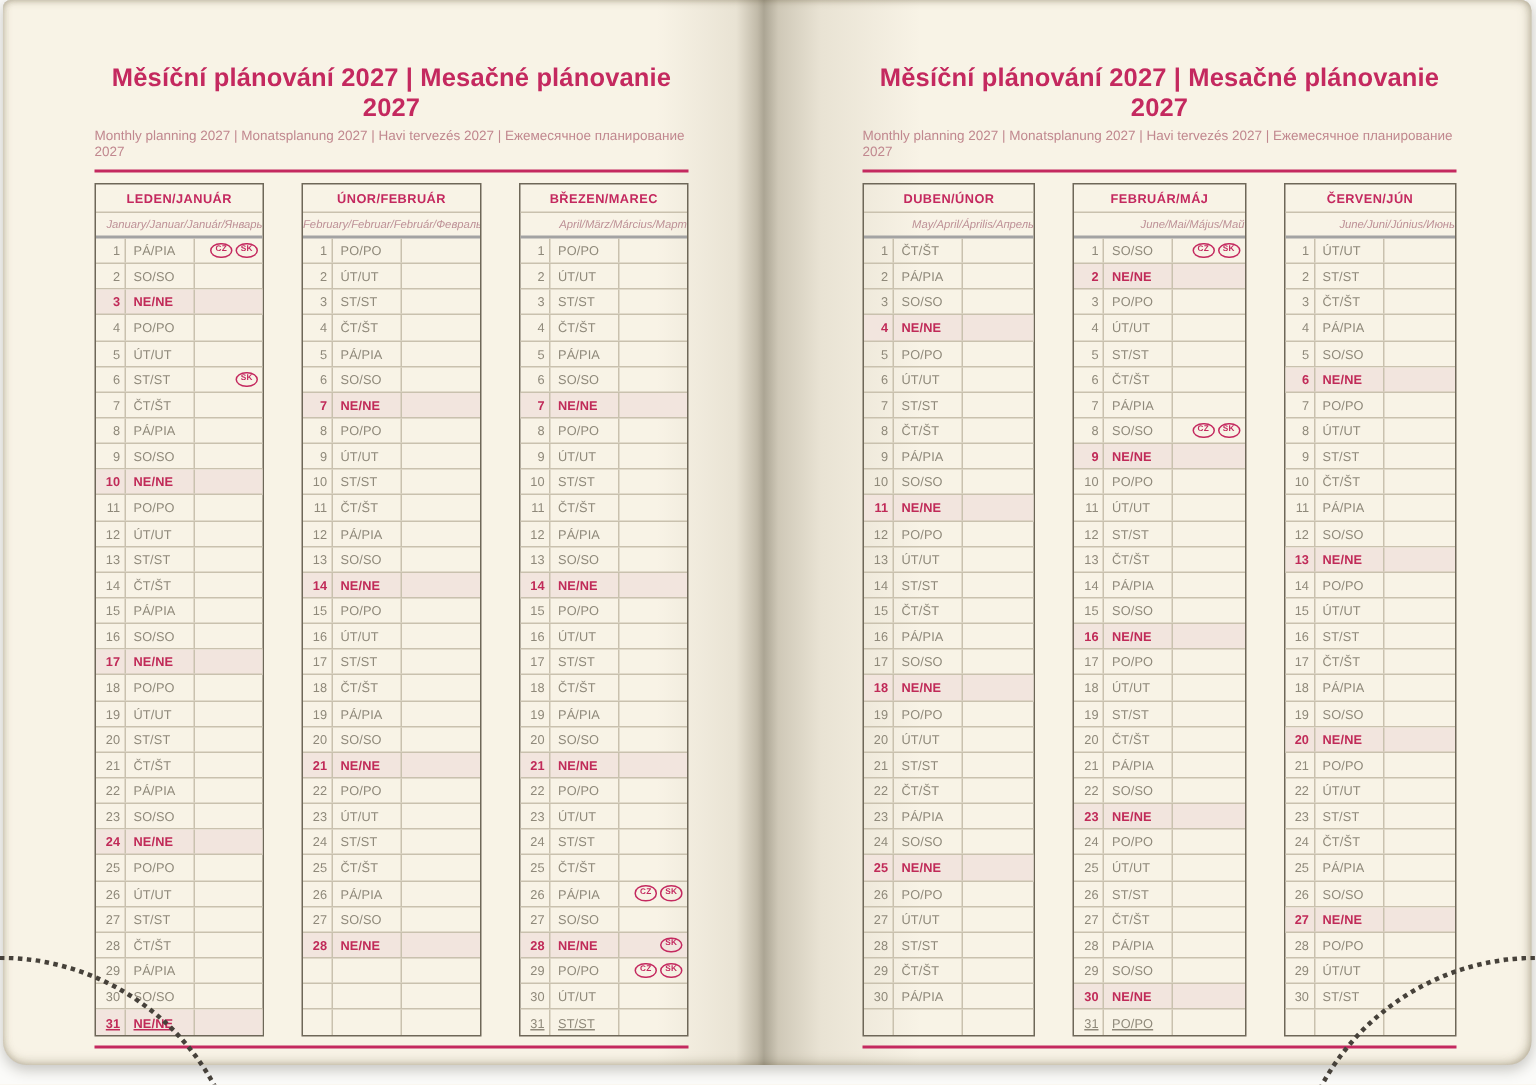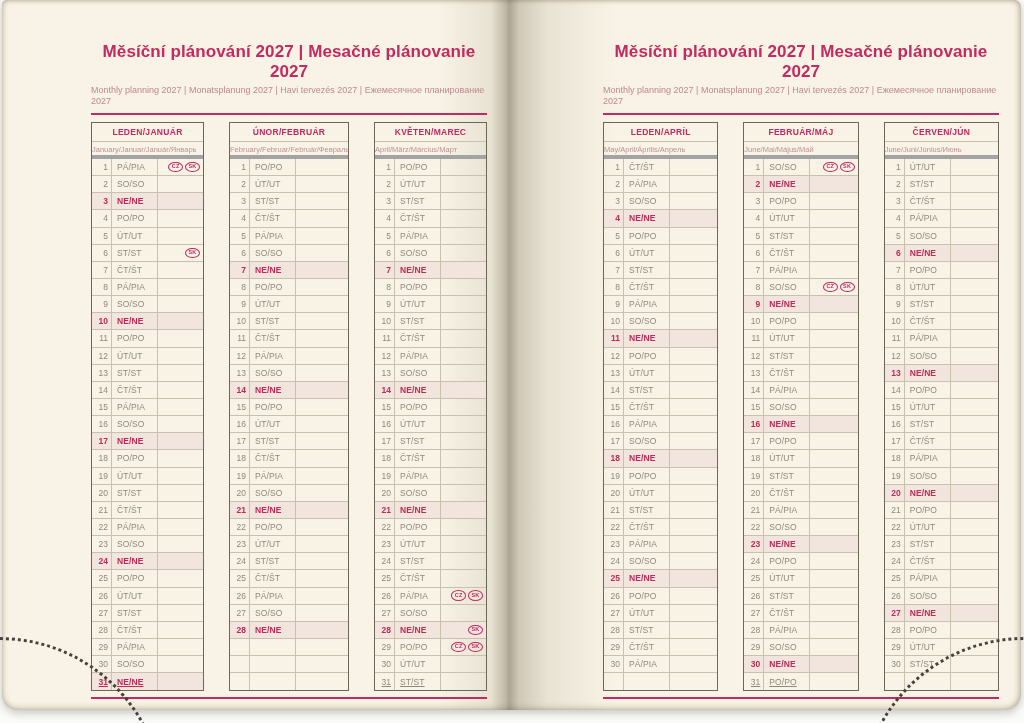--- a/index.html
+++ b/index.html
@@ -24,42 +24,42 @@
       rgba(88,80,58,.48) 40.5%,
       rgba(120,110,85,.32) 46%,
       rgba(140,128,100,.14) 62%,
       rgba(140,128,100,0) 100%);
   }
   .stitch{
     position:absolute;width:322px;height:322px;border:3px dotted #46413a;border-radius:50%;
   }
   .stitch.left{left:-164px;top:637px;}
   .stitch.right{right:-164px;top:637px;}
-  .page-content{position:absolute;top:42px;width:396px;margin-left:28px;}
+  .page-content{position:absolute;top:42px;width:396px;}
   .page-content.left{left:61px;}
   .page-content.right{left:573px;}
   .ptitle{
     text-align:center;font-size:17px;font-weight:bold;color:#c4295f;
     letter-spacing:.1px;line-height:20px;
   }
   .psub{
     font-size:9px;color:#c1888f;margin-top:3px;line-height:11px;
   }
   .rule{height:2px;background:#c4295f;margin-top:6px;}
   .tables{display:flex;gap:25px;margin-top:7px;}
   .mtable{
     width:120px;border:1px solid #6e6758;box-sizing:border-box;background:transparent;
   }
   .mhead{
     height:19px;line-height:19px;text-align:center;font-size:8.5px;font-weight:bold;
     color:#c4295f;border-bottom:1px solid #c9c1ae;letter-spacing:.3px;box-sizing:border-box;
   }
   .msub{
-    height:17px;line-height:16px;text-align:left;font-size:7.5px;color:#bd9096;
-    border-bottom:4px solid #a3a3a3;box-sizing:border-box;white-space:nowrap;overflow:hidden;
+    height:17px;line-height:16px;text-align:right;font-size:7.5px;color:#bd9096;
+    border-bottom:2px solid #a3a3a3;box-sizing:border-box;white-space:nowrap;overflow:hidden;font-style:italic;
   }
   .mrow{
     display:flex;height:17.15px;border-bottom:1px solid #c9c1ae;font-size:8.5px;
     color:#8f897a;box-sizing:border-box;align-items:stretch;
   }
   .mrow:last-child{border-bottom:none;text-decoration:underline;}
   .c-num{
     width:20px;border-right:1px solid #c9c1ae;box-sizing:border-box;
     display:flex;align-items:center;justify-content:flex-end;padding-right:3px;
   }
@@ -405,21 +405,21 @@
             <div class="c-day"></div>
             <div class="c-note"></div>
           </div>
           <div class="mrow">
             <div class="c-num"></div>
             <div class="c-day"></div>
             <div class="c-note"></div>
           </div>
         </div>
         <div class="mtable">
-          <div class="mhead">KVĚTEN/MAREC</div>
+          <div class="mhead">BŘEZEN/MAREC</div>
           <div class="msub">April/März/Március/Март</div>
           <div class="mrow">
             <div class="c-num">1</div>
             <div class="c-day">PO/PO</div>
             <div class="c-note"></div>
           </div>
           <div class="mrow">
             <div class="c-num">2</div>
             <div class="c-day">ÚT/UT</div>
             <div class="c-note"></div>
@@ -581,21 +581,21 @@
       </div>
     <div class="rule"></div>
   </div>
 
   <div class="page-content right">
     <div class="ptitle">Měsíční plánování 2027 | Mesačné plánovanie 2027</div>
     <div class="psub">Monthly planning 2027 | Monatsplanung 2027 | Havi tervezés 2027 | Ежемесячное планирование 2027</div>
     <div class="rule"></div>
     <div class="tables">
         <div class="mtable">
-          <div class="mhead">LEDEN/APRÍL</div>
+          <div class="mhead">DUBEN/ÚNOR</div>
           <div class="msub">May/April/Április/Апрель</div>
           <div class="mrow">
             <div class="c-num">1</div>
             <div class="c-day">ČT/ŠT</div>
             <div class="c-note"></div>
           </div>
           <div class="mrow">
             <div class="c-num">2</div>
             <div class="c-day">PÁ/PIA</div>
             <div class="c-note"></div>

